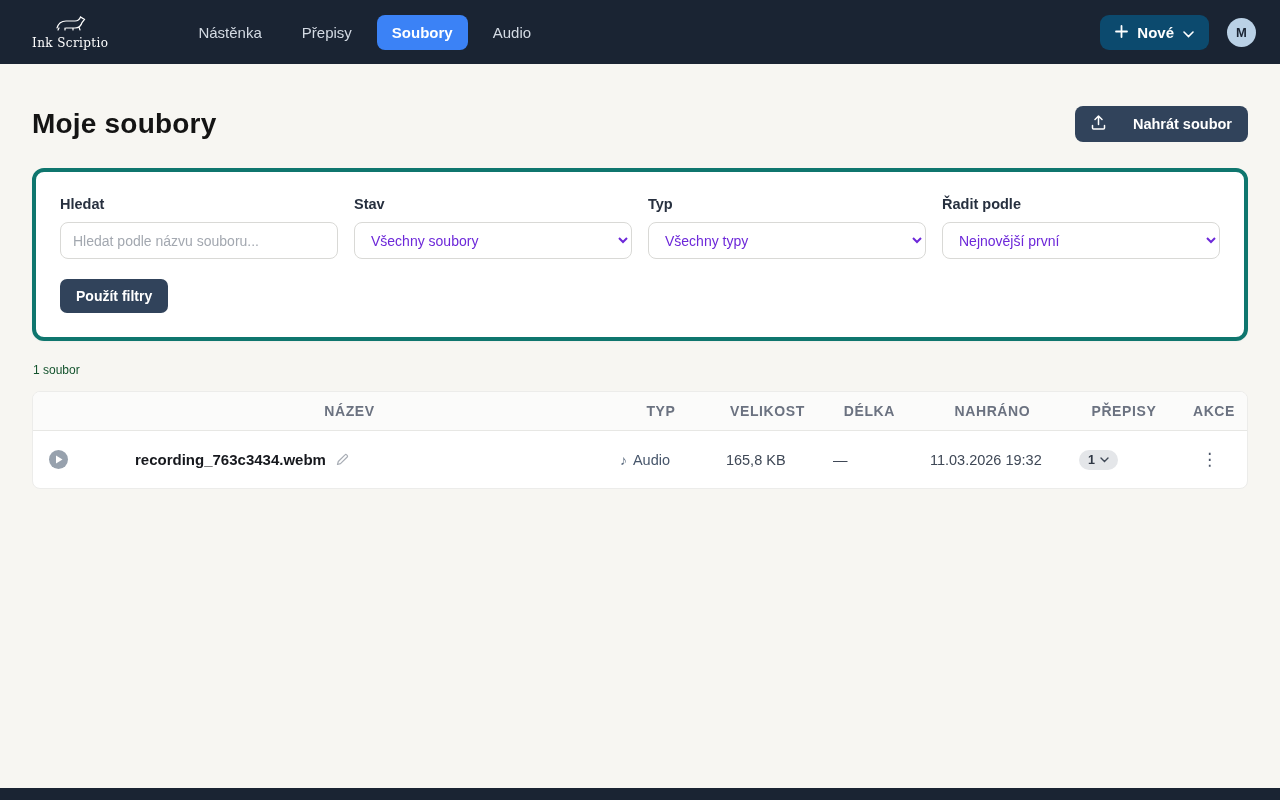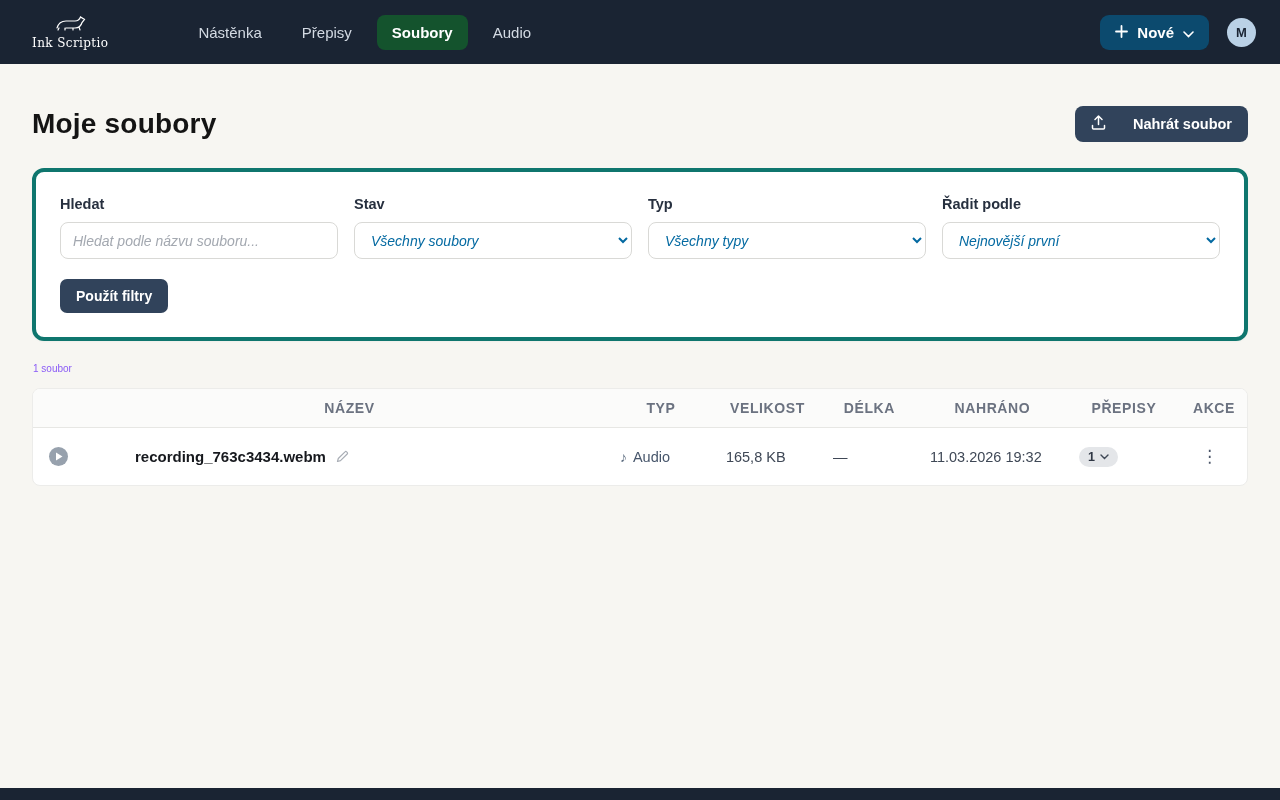--- a/index.html
+++ b/index.html
@@ -26,21 +26,21 @@
   }
   .logo-text {
     color: #ffffff; font-size: 12px; letter-spacing: 0.4px;
     font-family: "DejaVu Serif", serif; margin-top: 1px; white-space: nowrap;
   }
   .nav-items { display: flex; align-items: center; gap: 10px; }
   .nav-item {
     color: #d3dae3; font-size: 15px; font-weight: 500;
     padding: 9px 15px; border-radius: 8px; cursor: pointer; white-space: nowrap;
   }
-  .nav-item.active { background: #14532d; color: #ffffff; font-weight: 600; }
+  .nav-item.active { background: #3b82f6; color: #ffffff; font-weight: 600; }
   .nav-right { margin-left: auto; display: flex; align-items: center; gap: 18px; }
   .new-button {
     display: inline-flex; align-items: center; gap: 9px;
     background: #0c4a6e; color: #ffffff; font-size: 15px; font-weight: 600;
     border: none; border-radius: 9px; padding: 9px 15px; cursor: pointer;
     font-family: inherit;
   }
   .avatar {
     width: 29px; height: 29px; border-radius: 50%;
     background: #bad1e6; color: #1a2433; font-size: 13px; font-weight: 700;
@@ -71,33 +71,33 @@
   }
   .filter-grid {
     display: grid; grid-template-columns: repeat(4, 1fr); gap: 16px;
   }
   .filter-label {
     display: block; font-size: 14.5px; font-weight: 600; color: #27303f;
     margin-bottom: 10px;
   }
   .filter-input, .filter-select {
     width: 100%; height: 37px; border: 1px solid #d9d9d6; border-radius: 8px;
-    padding: 0 12px; font-size: 14px; color: #0369a1; background: #ffffff;
-    font-family: inherit; outline: none; font-style: italic;
+    padding: 0 12px; font-size: 14px; color: #6d28d9; background: #ffffff;
+    font-family: inherit; outline: none;
   }
   .filter-input::placeholder { color: #a3a8b0; }
   .apply-button {
     margin-top: 20px;
     background: #31435b; color: #ffffff; font-size: 14px; font-weight: 600;
     border: none; border-radius: 7px; padding: 9px 16px; cursor: pointer;
     font-family: inherit;
   }
 
   
-  .count-text { margin: 22px 0 14px 1px; font-size: 10px; color: #8b5cf6; }
+  .count-text { margin: 22px 0 14px 1px; font-size: 12px; color: #14532d; }
   .table-card {
     background: #ffffff; border: 1px solid #ececea; border-radius: 8px;
     overflow: hidden;
   }
   table { width: 100%; border-collapse: collapse; }
   thead tr { background: #fbfbfa; border-bottom: 1px solid #e7e7e4; }
   th {
     text-align: center; font-size: 14px; font-weight: 600; color: #6b7280;
     letter-spacing: 0.6px; padding: 11px 12px; white-space: nowrap;
   }

